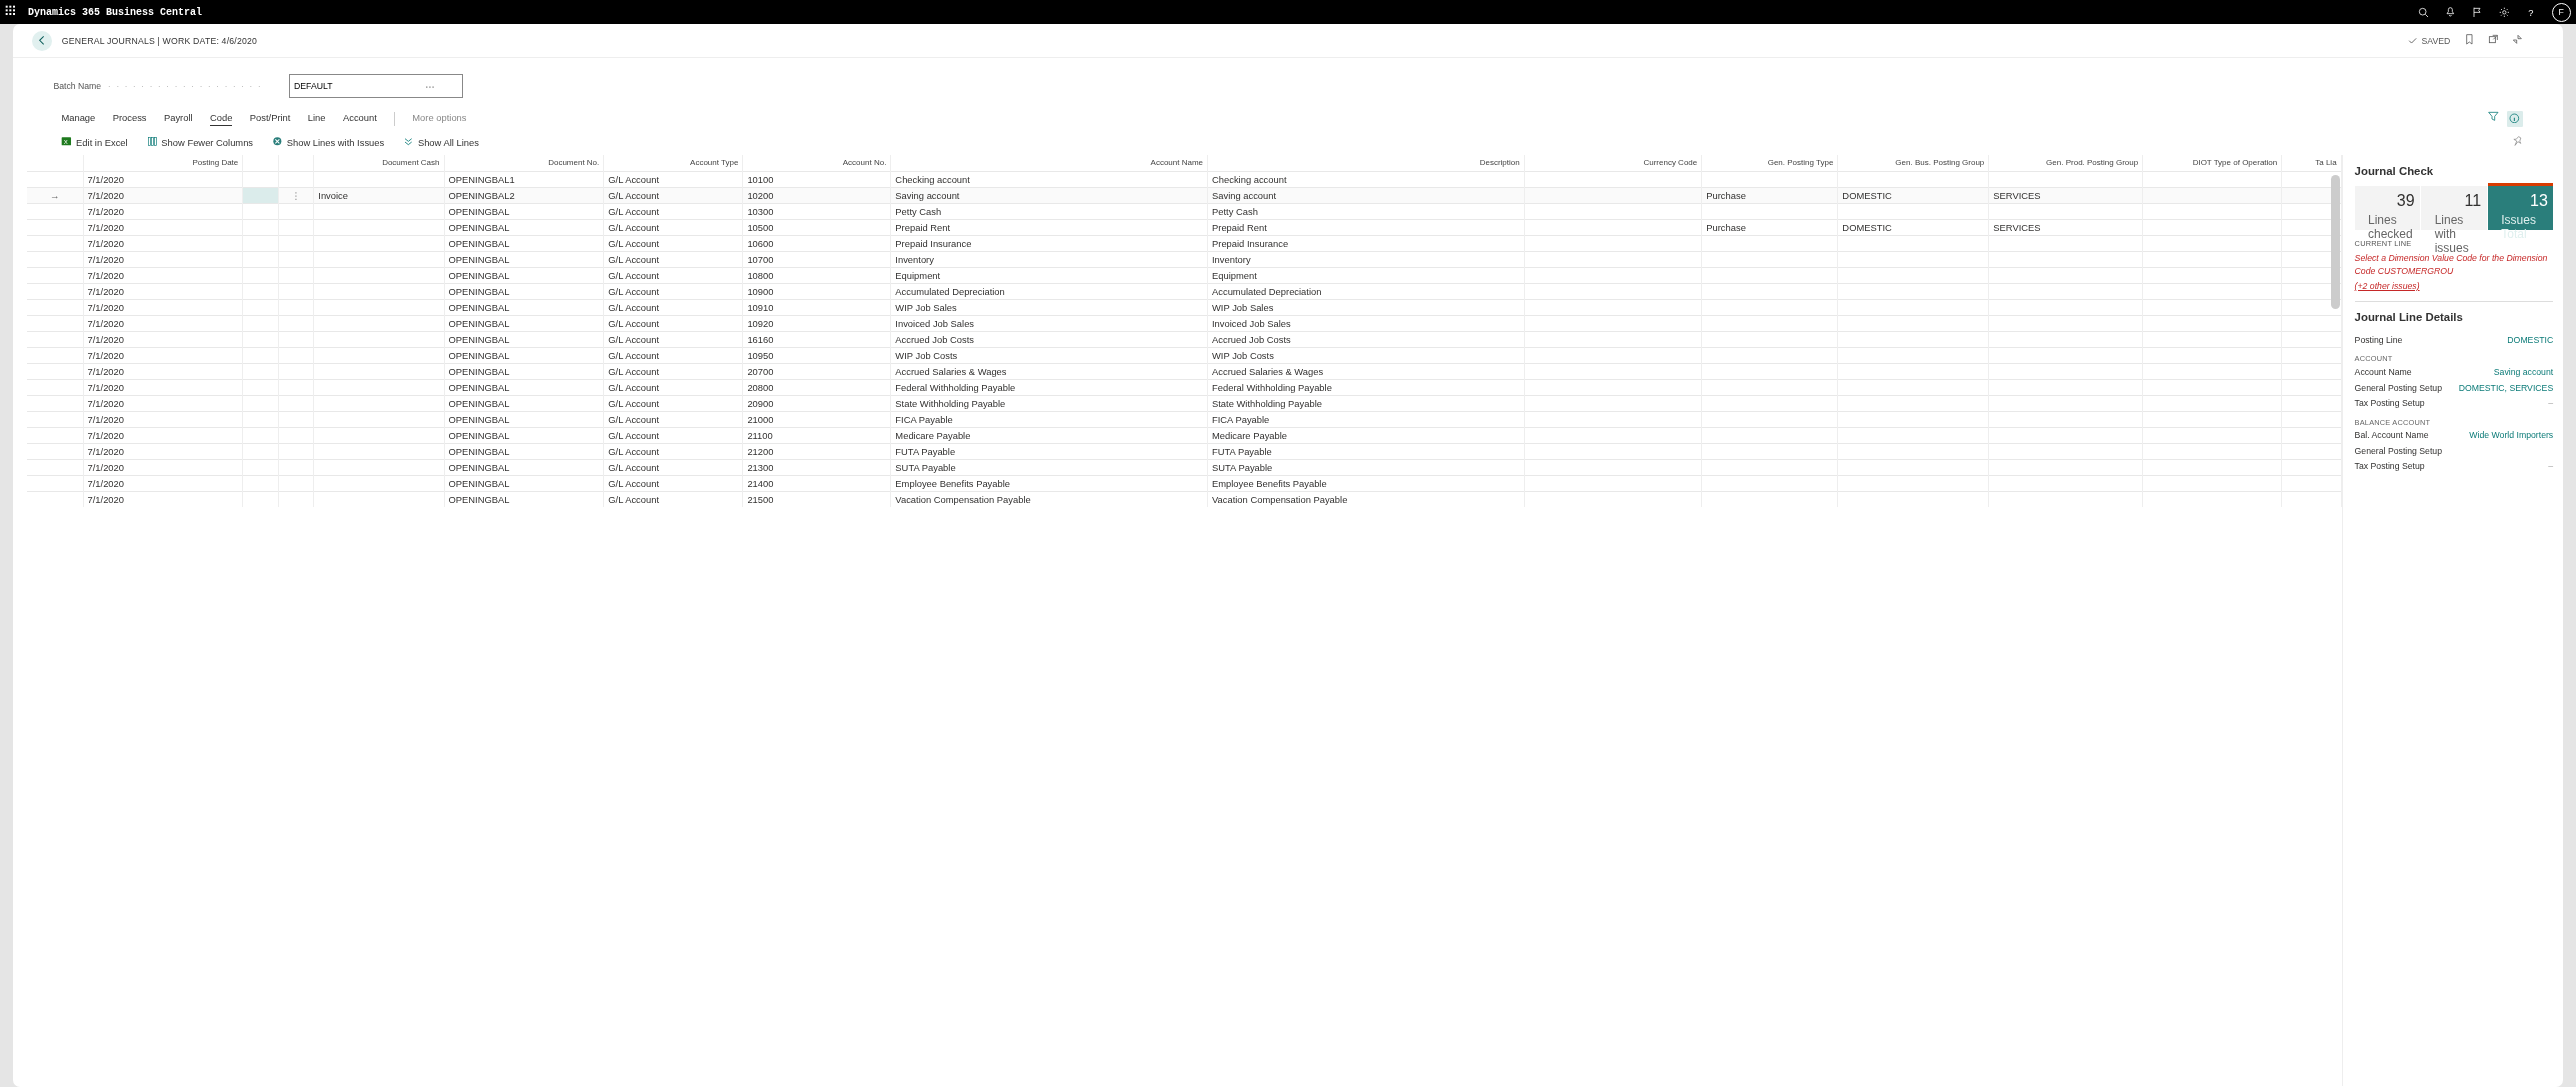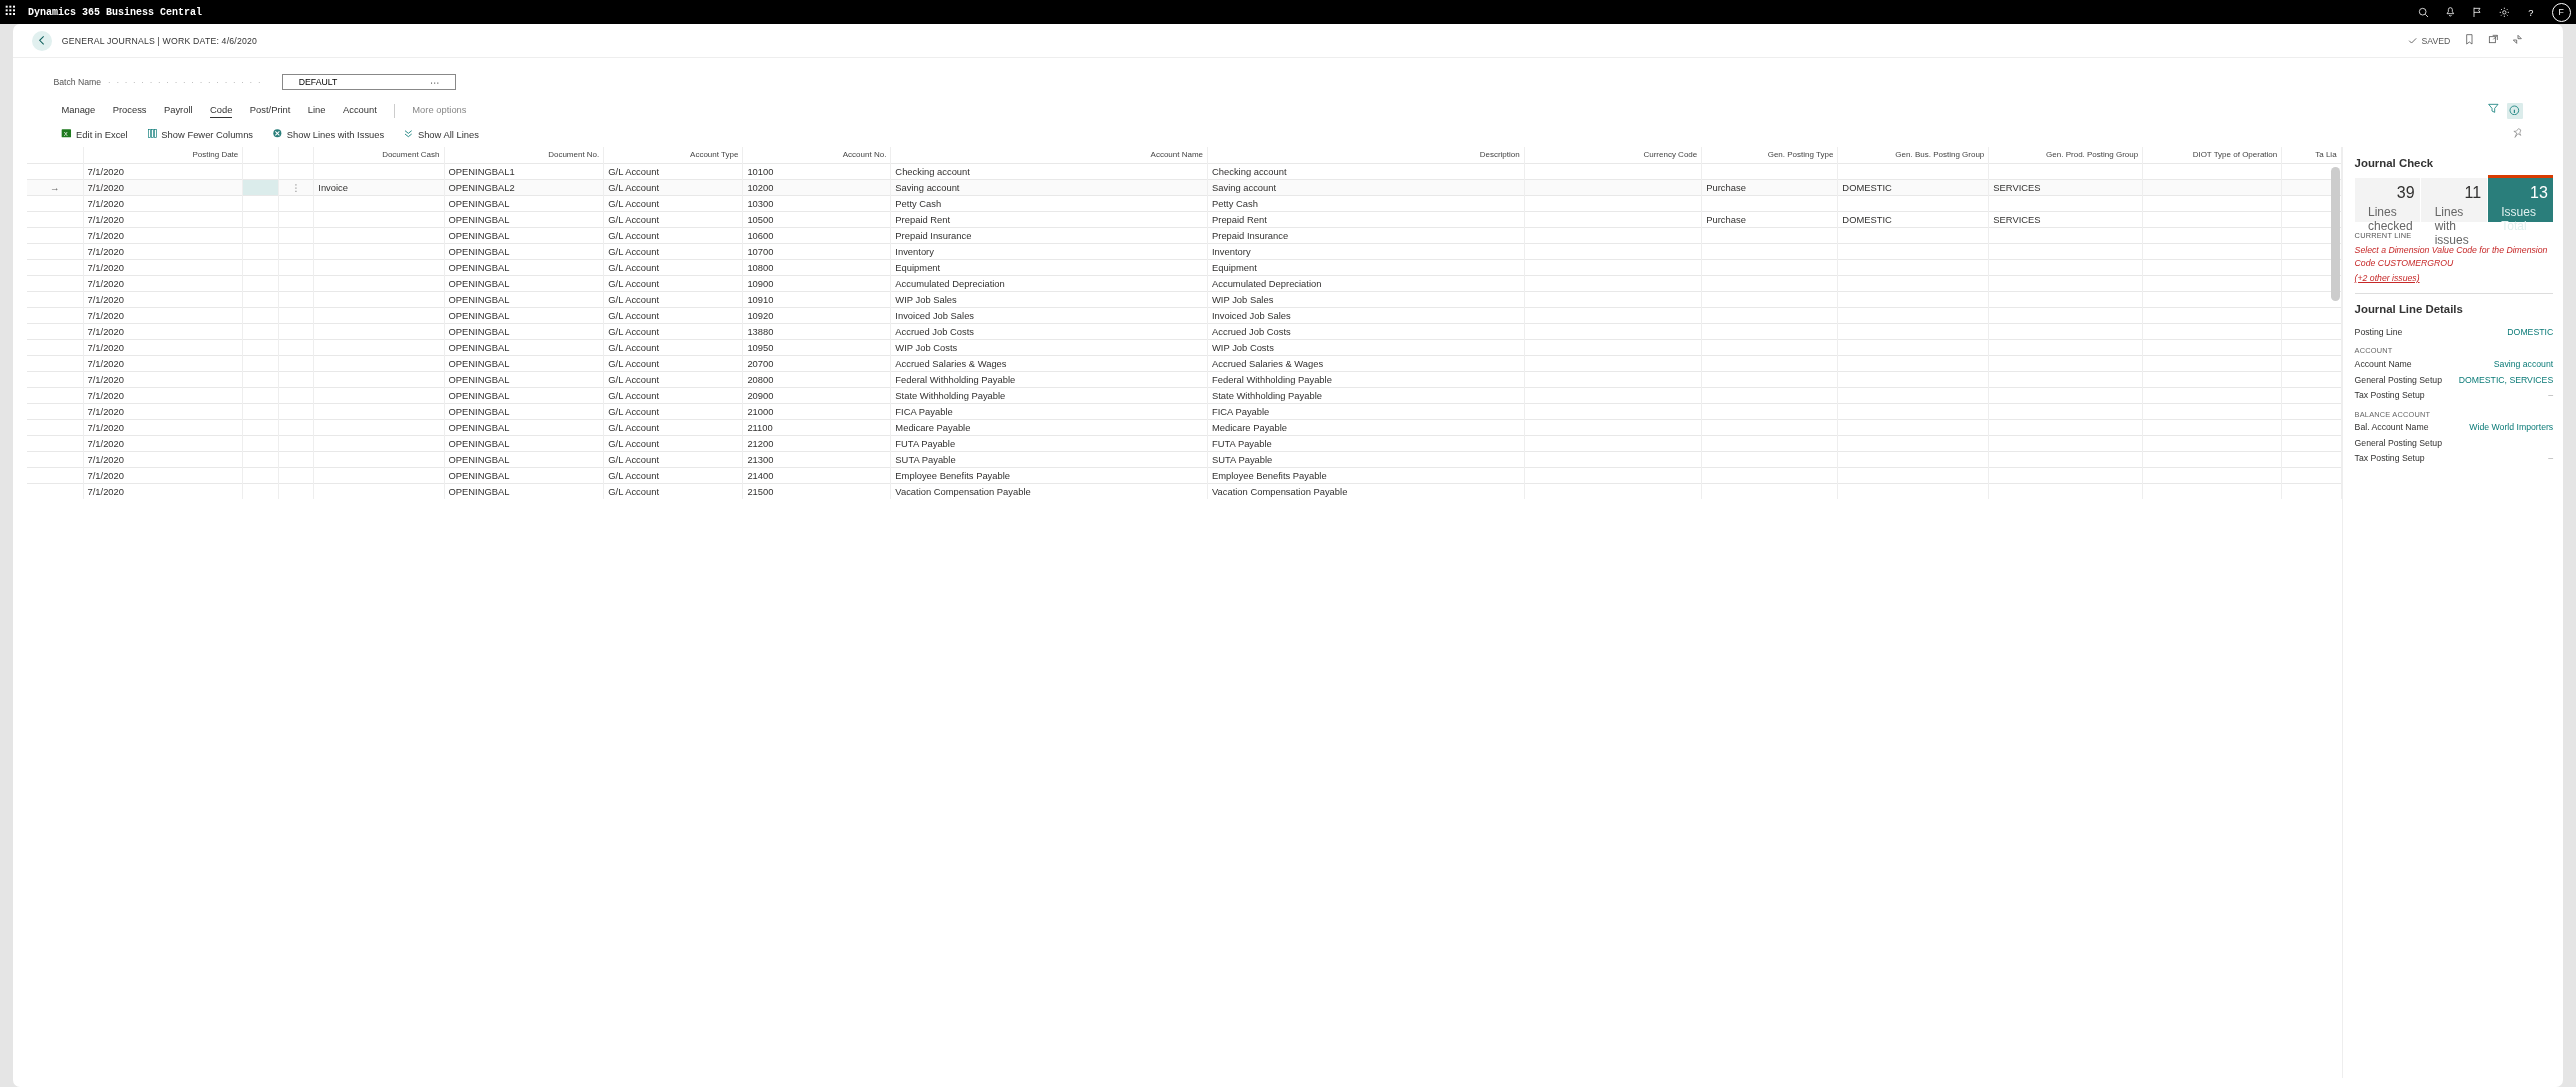--- a/index.html
+++ b/index.html
@@ -24,21 +24,21 @@
 .back-btn { width: 20px; height: 20px; border-radius: 50%; background: #e1f0ef; display: flex; align-items: center; justify-content: center; cursor: pointer; color: #0b5d5a; }
 .page-title { font-size: 8.7px; color: #333; letter-spacing: 0.2px; }
 .page-header-right { display: flex; align-items: center; gap: 13.4px; }
 .saved { display: flex; align-items: center; gap: 4px; color: #555; font-size: 8.7px; }
 .hdr-icon { color: #555; cursor: pointer; }
 
 
 .batch-row { padding: 16px 40px 6.7px 40px; }
 .batch-label { font-size: 8.7px; color: #555; margin-right: 4px; }
 .dots { color: #bbb; letter-spacing: 1.3px; }
-.batch-input-wrap { display: inline-flex; align-items: center; border: 0.7px solid #888; height: 16px; width: 174px; padding: 0 4px; margin-left: 16px; justify-content: center; }
+.batch-input-wrap { display: inline-flex; align-items: center; border: 0.7px solid #888; height: 24px; width: 174px; padding: 0 4px; margin-left: 23px; justify-content: flex-start; }
 .batch-input { border: none; outline: none; font-size: 8.7px; width: 80%; }
 .batch-ellipsis { cursor: pointer; color: #555; }
 
 
 .menubar { display: flex; align-items: center; gap: 17.4px; padding: 6.7px 40px 4px 48px; border-bottom: none; position: relative; }
 .menu-item { font-size: 9.4px; color: #333; cursor: pointer; padding-bottom: 2.7px; }
 .menu-item.active { border-bottom: 1.3px solid #333; }
 .menu-sep { width: 0.7px; height: 13.4px; background: #ccc; }
 .menu-more { color: #888; }
 .right-tools { position: absolute; right: 40px; display: flex; gap: 8px; }
@@ -462,21 +462,21 @@
                 <td></td>
               </tr>
               <tr>
                 <td class="row-handle"></td>
                 <td>7/1/2020</td>
                 <td class="sel-col"></td>
                 <td class="sel-col"></td>
                 <td></td>
                 <td>OPENINGBAL</td>
                 <td>G/L Account</td>
-                <td>13880</td>
+                <td>16160</td>
                 <td>Accrued Job Costs</td>
                 <td>Accrued Job Costs</td>
                 <td></td>
                 <td></td>
                 <td></td>
                 <td></td>
                 <td></td>
                 <td></td>
               </tr>
               <tr>

